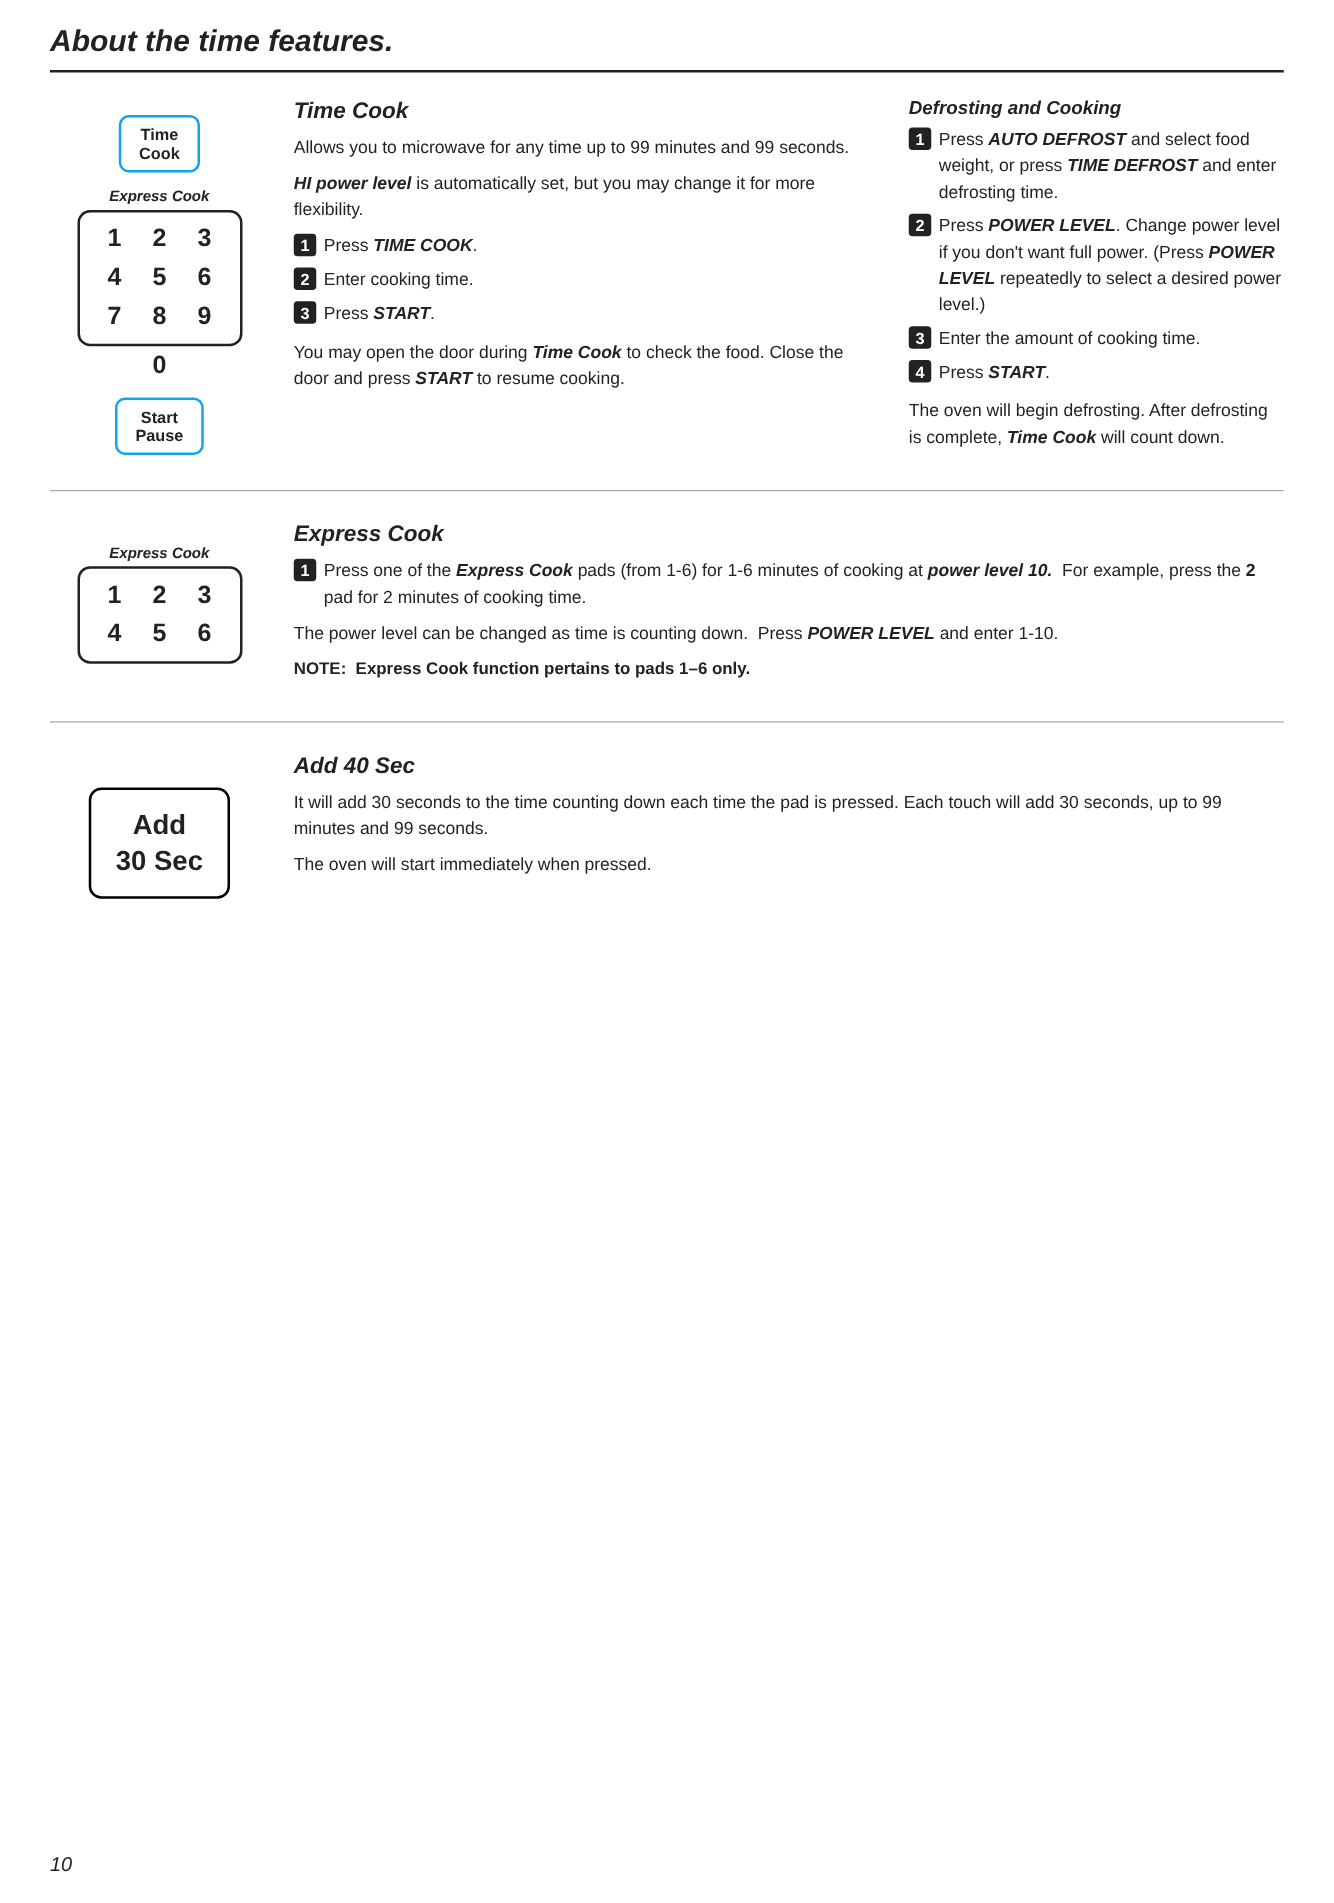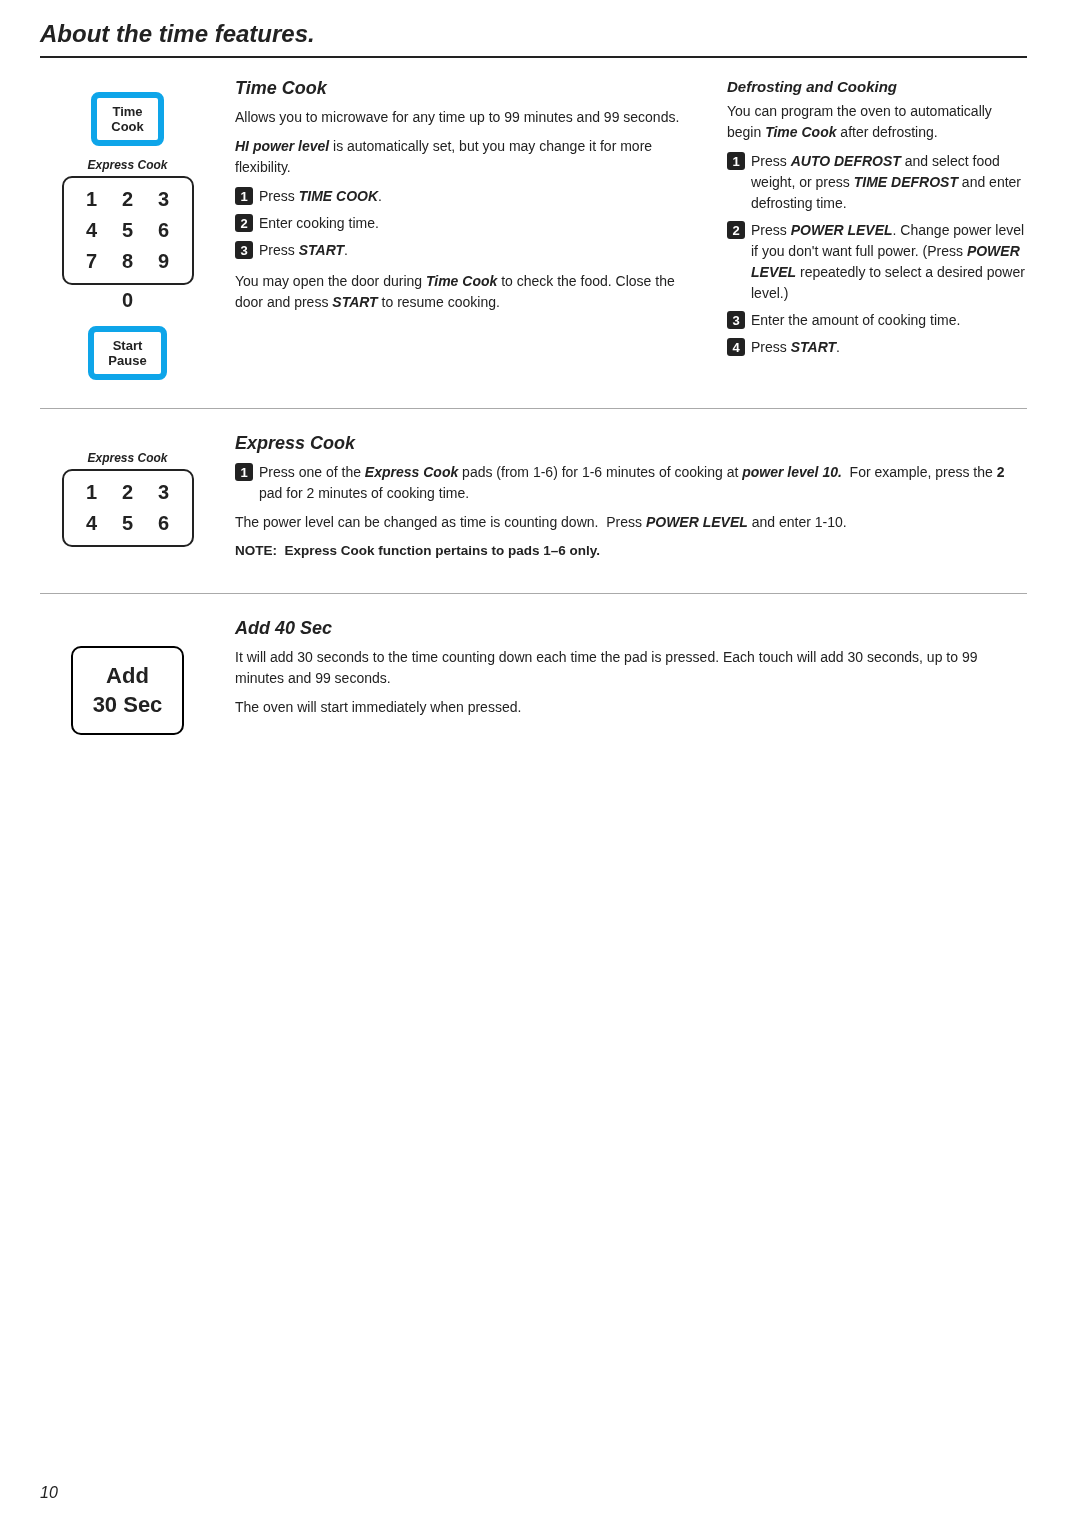--- a/index.html
+++ b/index.html
@@ -45,21 +45,21 @@
       width: 175px;
       flex-shrink: 0;
       display: flex;
       flex-direction: column;
       align-items: center;
       padding-top: 10px;
     }
 
     
     .btn-time-cook, .btn-start-pause, .btn-add30 {
-      border: 6px solid #0ea5e9;
+      border: 2px solid #0ea5e9;
       border-radius: 8px;
       padding: 6px 14px;
       text-align: center;
       font-size: 13px;
       font-weight: bold;
       display: inline-block;
       margin: 4px auto;
       background: #fff;
     }
 
@@ -246,39 +246,41 @@
       <span class="step-text">Press <strong><em>START</em></strong>.</span>
     </div>
 
     <p style="margin-top:10px;">
       You may open the door during <strong><em>Time Cook</em></strong> to check the food. Close the door and press <strong><em>START</em></strong> to resume cooking.
     </p>
   </div>
 
   <div class="right-col">
     <div class="defrost-title"><em>Defrosting and Cooking</em></div>
-    <p>You can program the oven to automatically begin <strong><em>Time Cook</em></strong> after defrosting.</p>
 
     <div class="step-row">
       <span class="step-num">1</span>
       <span class="step-text">Press <strong><em>AUTO DEFROST</em></strong> and select food weight, or press <strong><em>TIME DEFROST</em></strong> and enter defrosting time.</span>
     </div>
     <div class="step-row" style="margin-top:6px;">
       <span class="step-num">2</span>
       <span class="step-text">Press <strong><em>POWER LEVEL</em></strong>. Change power level if you don't want full power. (Press <strong><em>POWER LEVEL</em></strong> repeatedly to select a desired power level.)</span>
     </div>
     <div class="step-row" style="margin-top:6px;">
       <span class="step-num">3</span>
       <span class="step-text">Enter the amount of cooking time.</span>
     </div>
     <div class="step-row" style="margin-top:6px;">
       <span class="step-num">4</span>
       <span class="step-text">Press <strong><em>START</em></strong>.</span>
     </div>
 
+    <p style="margin-top:10px;">
+      The oven will begin defrosting. After defrosting is complete, <strong><em>Time Cook</em></strong> will count down.
+    </p>
   </div>
 </div>
 
 <hr class="section-rule">
 
 <div class="section">
 
   <div class="keypad-area-small">
     <div style="margin-top:8px;">
       <div class="keypad-label">Express Cook</div>

